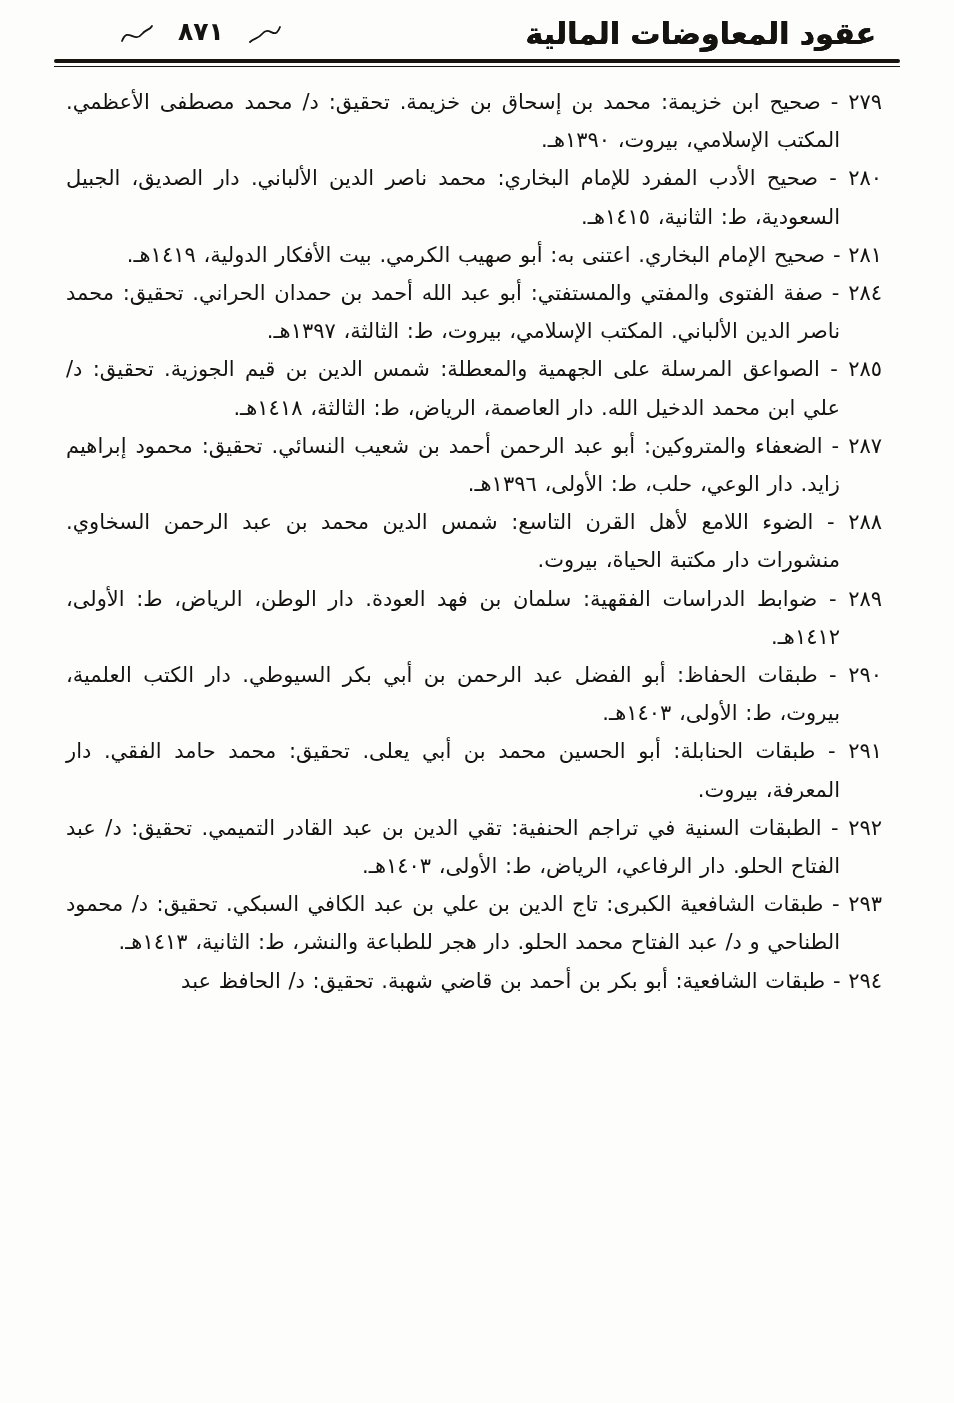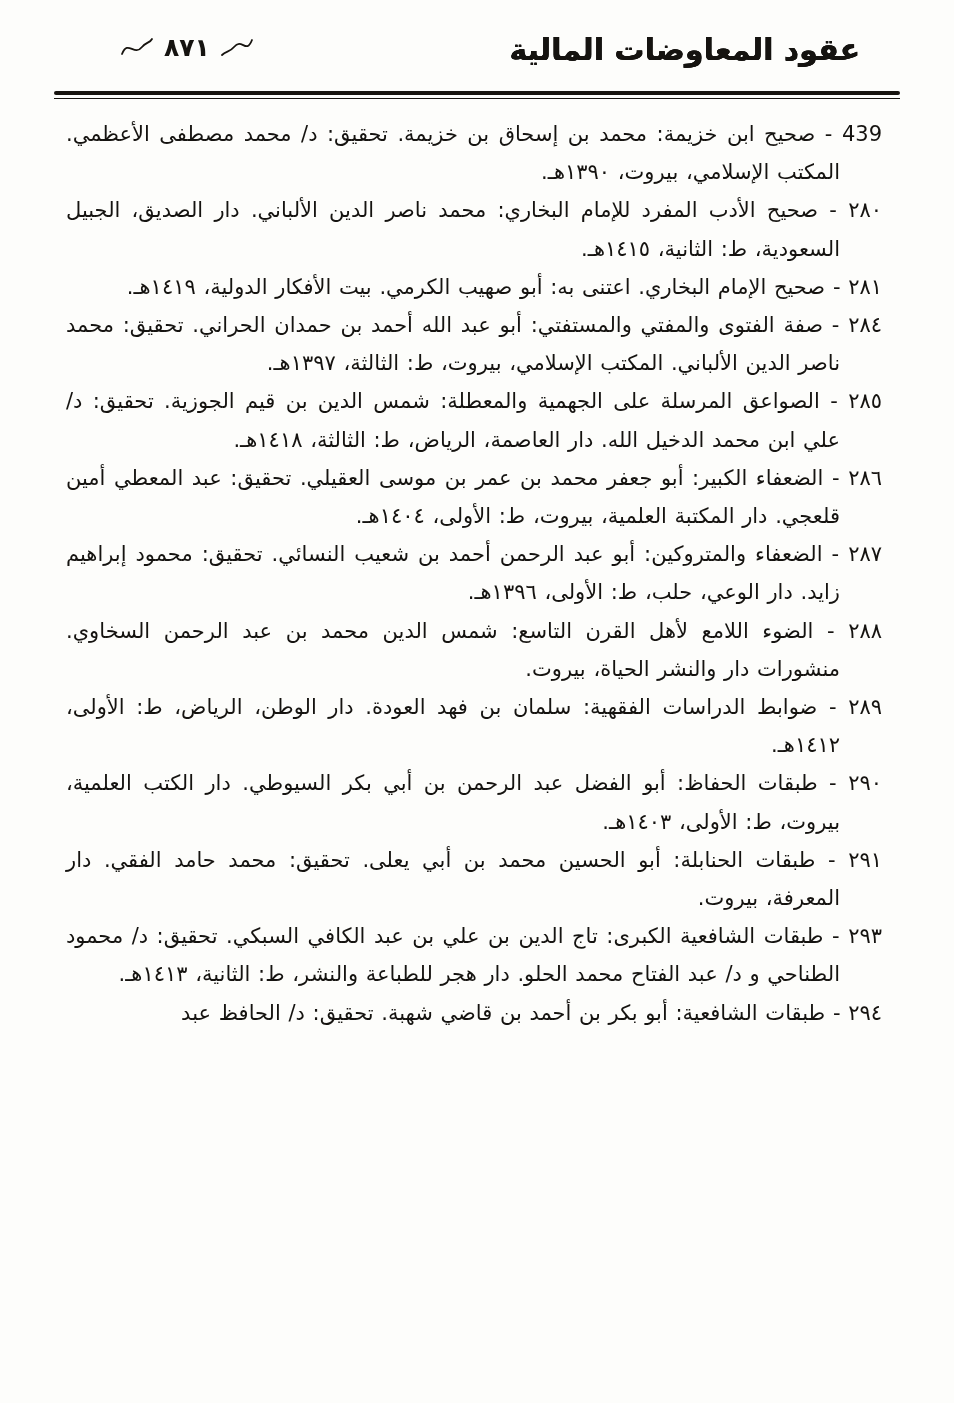--- a/index.html
+++ b/index.html
@@ -24,30 +24,31 @@
   }
   
   .page-header {
     display: flex;
     direction: rtl;
     justify-content: space-between;
     align-items: center;
     padding: 16px 78px 6px 120px;
   }
   .book-title {
-    margin: 16px;
+    margin: 0;
     font-size: 30px;
     font-weight: 700;
     letter-spacing: 0.5px;
     text-shadow: 0 0 0.6px #151310, 0.4px 0 0.4px #151310;
     white-space: nowrap;
   }
   .page-number-wrap {
     display: flex;
-    gap: 8px;
+    align-items: center;
+    gap: 22px;
     direction: ltr;
   }
   .page-number {
     font-size: 25px;
     font-weight: 600;
     padding: 0 2px 4px 2px;
   }
   .swash {
     display: block;
   }
@@ -102,28 +103,28 @@
       </svg>
     </div>
   </header>
 
   <div class="rule">
     <div class="rule-thick"></div>
     <div class="rule-thin"></div>
   </div>
 
   <main class="bibliography">
-      <p class="entry"><span class="entry-number">439</span>&nbsp;<span>- </span><span class="entry-text">صحيح ابن خزيمة: محمد بن إسحاق بن خزيمة. تحقيق: د/ محمد مصطفى الأعظمي. المكتب الإسلامي، بيروت، ١٣٩٠هـ.</span></p>
+      <p class="entry"><span class="entry-number">٢٧٩</span>&nbsp;<span>- </span><span class="entry-text">صحيح ابن خزيمة: محمد بن إسحاق بن خزيمة. تحقيق: د/ محمد مصطفى الأعظمي. المكتب الإسلامي، بيروت، ١٣٩٠هـ.</span></p>
       <p class="entry"><span class="entry-number">٢٨٠</span>&nbsp;<span>- </span><span class="entry-text">صحيح الأدب المفرد للإمام البخاري: محمد ناصر الدين الألباني. دار الصديق، الجبيل السعودية، ط: الثانية، ١٤١٥هـ.</span></p>
       <p class="entry"><span class="entry-number">٢٨١</span>&nbsp;<span>- </span><span class="entry-text">صحيح الإمام البخاري. اعتنى به: أبو صهيب الكرمي. بيت الأفكار الدولية، ١٤١٩هـ.</span></p>
       <p class="entry"><span class="entry-number">٢٨٤</span>&nbsp;<span>- </span><span class="entry-text">صفة الفتوى والمفتي والمستفتي: أبو عبد الله أحمد بن حمدان الحراني. تحقيق: محمد ناصر الدين الألباني. المكتب الإسلامي، بيروت، ط: الثالثة، ١٣٩٧هـ.</span></p>
       <p class="entry"><span class="entry-number">٢٨٥</span>&nbsp;<span>- </span><span class="entry-text">الصواعق المرسلة على الجهمية والمعطلة: شمس الدين بن قيم الجوزية. تحقيق: د/ علي ابن محمد الدخيل الله. دار العاصمة، الرياض، ط: الثالثة، ١٤١٨هـ.</span></p>
-      <p class="entry"><span class="entry-number">٢٨٦</span>&nbsp;<span>- </span><span class="entry-text">الضعفاء الكبير: أبو جعفر محمد بن عمر بن موسى العقيلي. تحقيق: عبد المعطي أمين قلعجي. دار المكتبة العلمية، بيروت، ط: الأولى، ١٤٠٤هـ.</span></p>
       <p class="entry"><span class="entry-number">٢٨٧</span>&nbsp;<span>- </span><span class="entry-text">الضعفاء والمتروكين: أبو عبد الرحمن أحمد بن شعيب النسائي. تحقيق: محمود إبراهيم زايد. دار الوعي، حلب، ط: الأولى، ١٣٩٦هـ.</span></p>
-      <p class="entry"><span class="entry-number">٢٨٨</span>&nbsp;<span>- </span><span class="entry-text">الضوء اللامع لأهل القرن التاسع: شمس الدين محمد بن عبد الرحمن السخاوي. منشورات دار والنشر الحياة، بيروت.</span></p>
+      <p class="entry"><span class="entry-number">٢٨٨</span>&nbsp;<span>- </span><span class="entry-text">الضوء اللامع لأهل القرن التاسع: شمس الدين محمد بن عبد الرحمن السخاوي. منشورات دار مكتبة الحياة، بيروت.</span></p>
       <p class="entry"><span class="entry-number">٢٨٩</span>&nbsp;<span>- </span><span class="entry-text">ضوابط الدراسات الفقهية: سلمان بن فهد العودة. دار الوطن، الرياض، ط: الأولى، ١٤١٢هـ.</span></p>
       <p class="entry"><span class="entry-number">٢٩٠</span>&nbsp;<span>- </span><span class="entry-text">طبقات الحفاظ: أبو الفضل عبد الرحمن بن أبي بكر السيوطي. دار الكتب العلمية، بيروت، ط: الأولى، ١٤٠٣هـ.</span></p>
       <p class="entry"><span class="entry-number">٢٩١</span>&nbsp;<span>- </span><span class="entry-text">طبقات الحنابلة: أبو الحسين محمد بن أبي يعلى. تحقيق: محمد حامد الفقي. دار المعرفة، بيروت.</span></p>
+      <p class="entry"><span class="entry-number">٢٩٢</span>&nbsp;<span>- </span><span class="entry-text">الطبقات السنية في تراجم الحنفية: تقي الدين بن عبد القادر التميمي. تحقيق: د/ عبد الفتاح الحلو. دار الرفاعي، الرياض، ط: الأولى، ١٤٠٣هـ.</span></p>
       <p class="entry"><span class="entry-number">٢٩٣</span>&nbsp;<span>- </span><span class="entry-text">طبقات الشافعية الكبرى: تاج الدين بن علي بن عبد الكافي السبكي. تحقيق: د/ محمود الطناحي و د/ عبد الفتاح محمد الحلو. دار هجر للطباعة والنشر، ط: الثانية، ١٤١٣هـ.</span></p>
       <p class="entry"><span class="entry-number">٢٩٤</span>&nbsp;<span>- </span><span class="entry-text">طبقات الشافعية: أبو بكر بن أحمد بن قاضي شهبة. تحقيق: د/ الحافظ عبد</span></p>
     </main>
 
 </div>
 
 </body></html>

